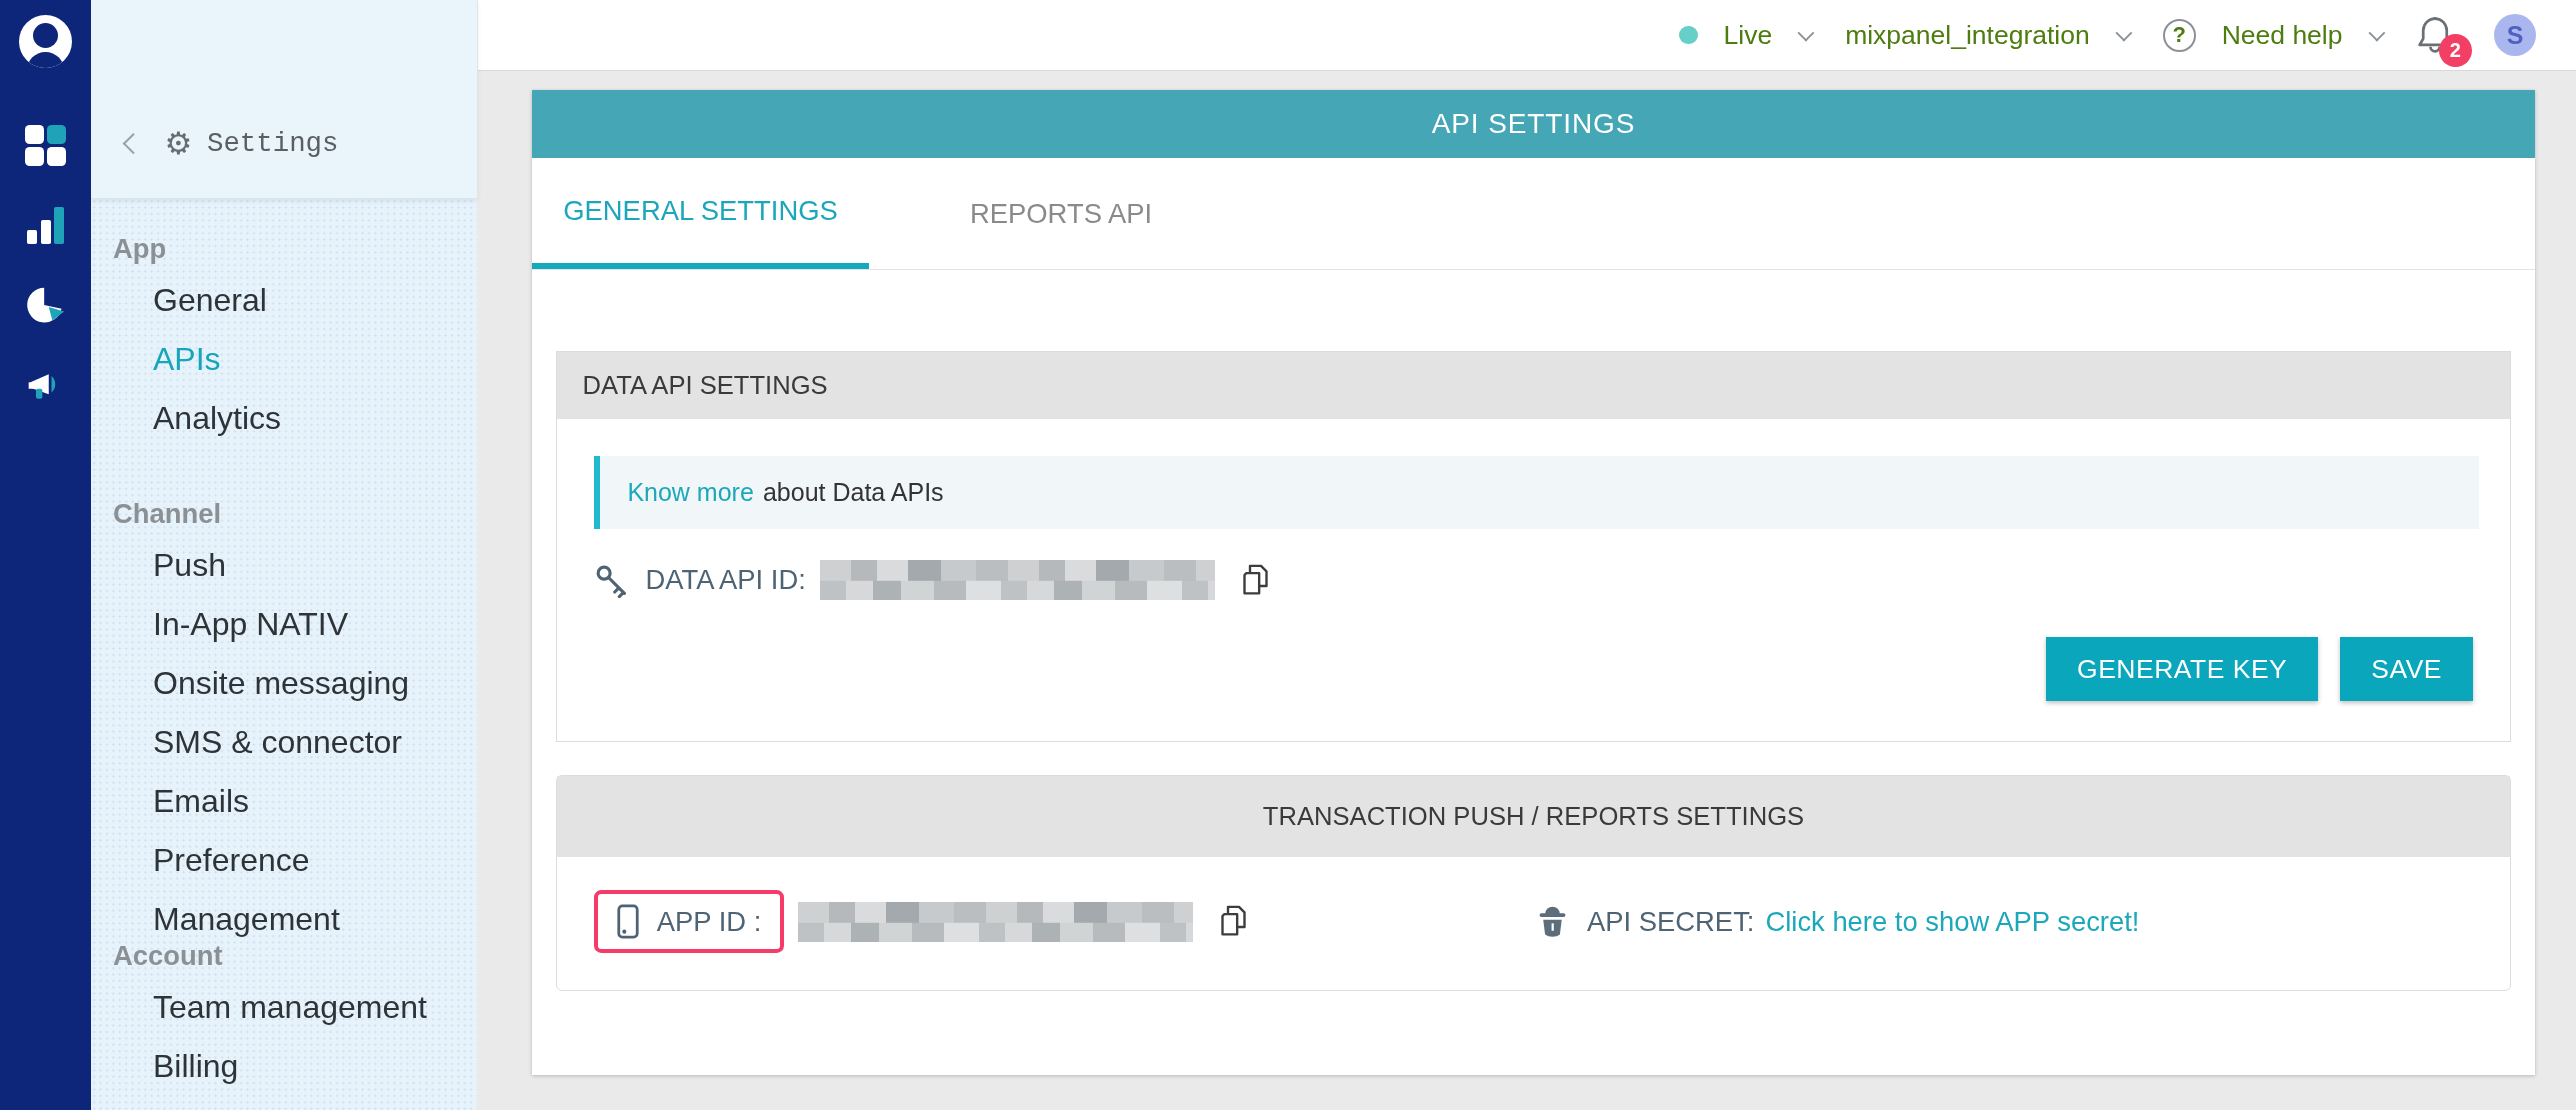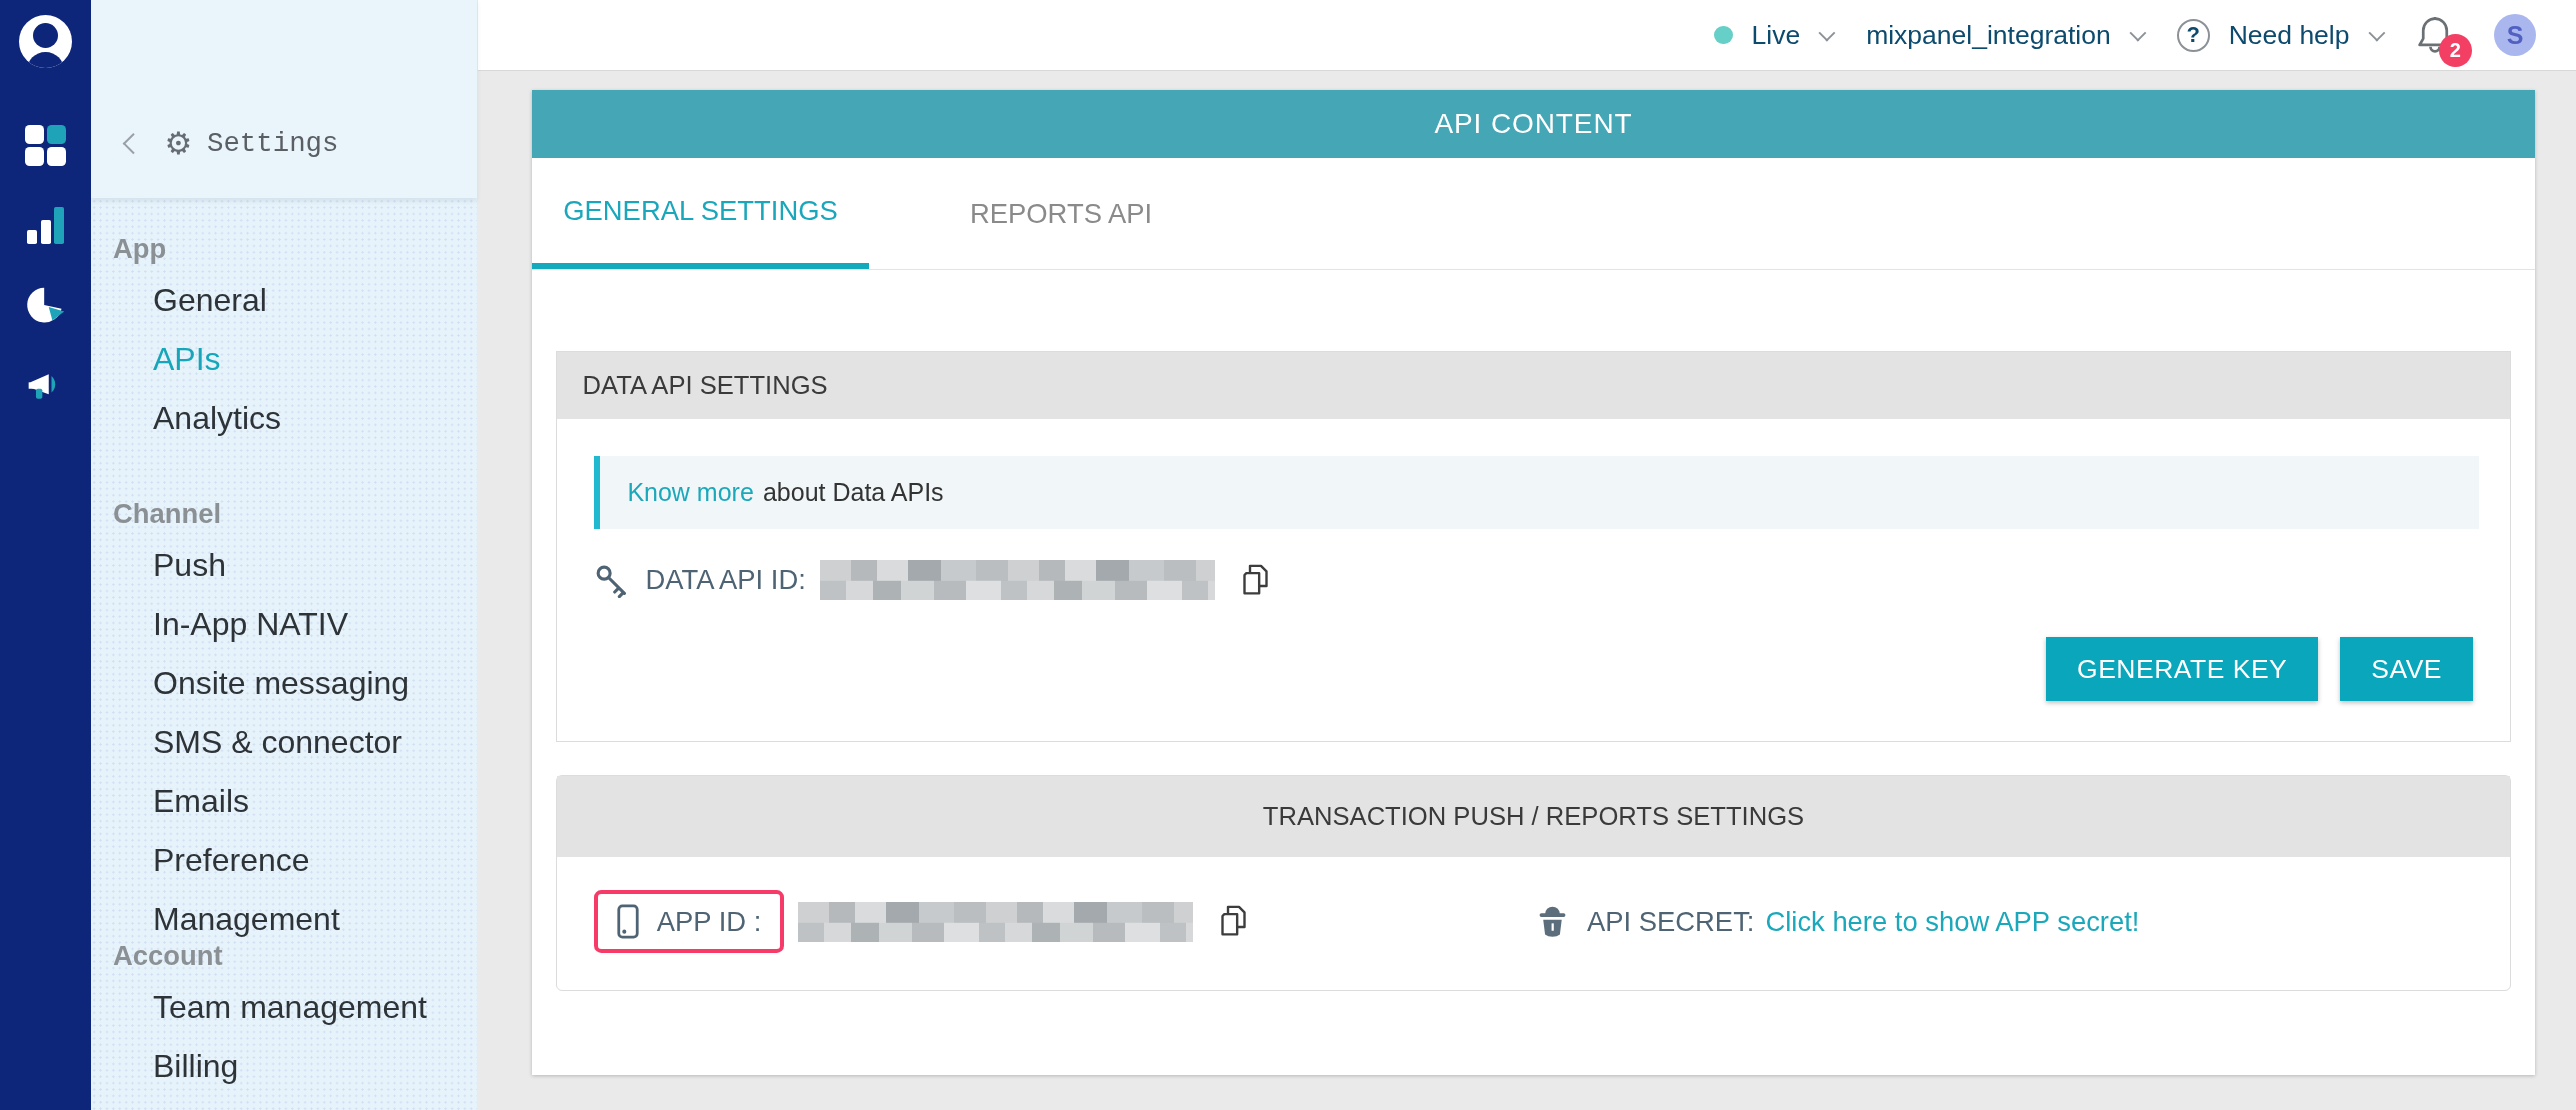--- a/index.html
+++ b/index.html
@@ -56,21 +56,21 @@
   .nav-section-label { padding-left:22px; font-size:27.4px; font-weight:bold; color:#8b9095; height:44px; line-height:44px; }
   .nav-item { padding-left:62px; height:59px; line-height:59px; font-size:32px; color:#2e3338; cursor:pointer; }
   .nav-item.active { color:#16a6ba; }
 
   
   .topbar {
     position:absolute; left:478px; top:0; right:0; height:71px; background:#fff;
     border-bottom:0.9px solid #d8d8d8; display:flex; align-items:center;
     justify-content:flex-end; gap:35px; padding-right:40px; z-index:10;
   }
-  .tb-group { display:flex; align-items:center; gap:19px; color:#0c4a6e; font-size:26.5px; cursor:pointer; }
+  .tb-group { display:flex; align-items:center; gap:26px; color:#4d7c0f; font-size:26.5px; cursor:pointer; }
   .chev-down { width:12px; height:12px; border-right:2.3px solid #8b9196; border-bottom:2.3px solid #8b9196; transform:rotate(45deg) translateY(-2.7px); }
   .live-dot { width:18.3px; height:18.3px; border-radius:50%; background:#66cfc7; }
   .q-circle { width:33px; height:33px; border:2.3px solid #8b9196; border-radius:50%; display:flex; align-items:center; justify-content:center; font-size:22px; font-weight:bold; }
   .bell-wrap { position:relative; cursor:pointer; }
   .bell-badge { position:absolute; right:-18.3px; bottom:-11px; width:33px; height:33px; border-radius:50%; background:#f23f63; color:#fff; font-size:20px; font-weight:bold; display:flex; align-items:center; justify-content:center; }
   .avatar { width:42px; height:42px; border-radius:50%; background:#a9b7ee; color:#5260c2; font-size:25px; font-weight:bold; display:flex; align-items:center; justify-content:center; cursor:pointer; margin-left:5.5px; }
 
   
   .card {
     position:absolute; left:532px; top:90px; width:2003px; height:985px;
@@ -231,21 +231,21 @@
       <path d="M21 5 a 13 13 0 0 1 13 13 v9 l4 7 H4 l4-7 v-9 A13 13 0 0 1 21 5 Z M21 5 v-2" fill="none" stroke="#6b7075" stroke-width="3" stroke-linejoin="round"></path>
       <path d="M16 36 a5 5 0 0 0 10 0" fill="none" stroke="#6b7075" stroke-width="3"></path>
     </svg>
     <span class="bell-badge">2</span>
   </div>
   <div class="avatar">S</div>
 </div>
 
 <div class="card">
   <div class="card-head">
-    <span class="card-title">API CONTENT</span>
+    <span class="card-title">API SETTINGS</span>
   </div>
 
   <div class="tabs">
     <div class="tab active">GENERAL SETTINGS</div>
     <div class="tab inactive">REPORTS API</div>
   </div>
 
   <div class="section-box">
     <div class="section-bar left-align">DATA API SETTINGS</div>
 

